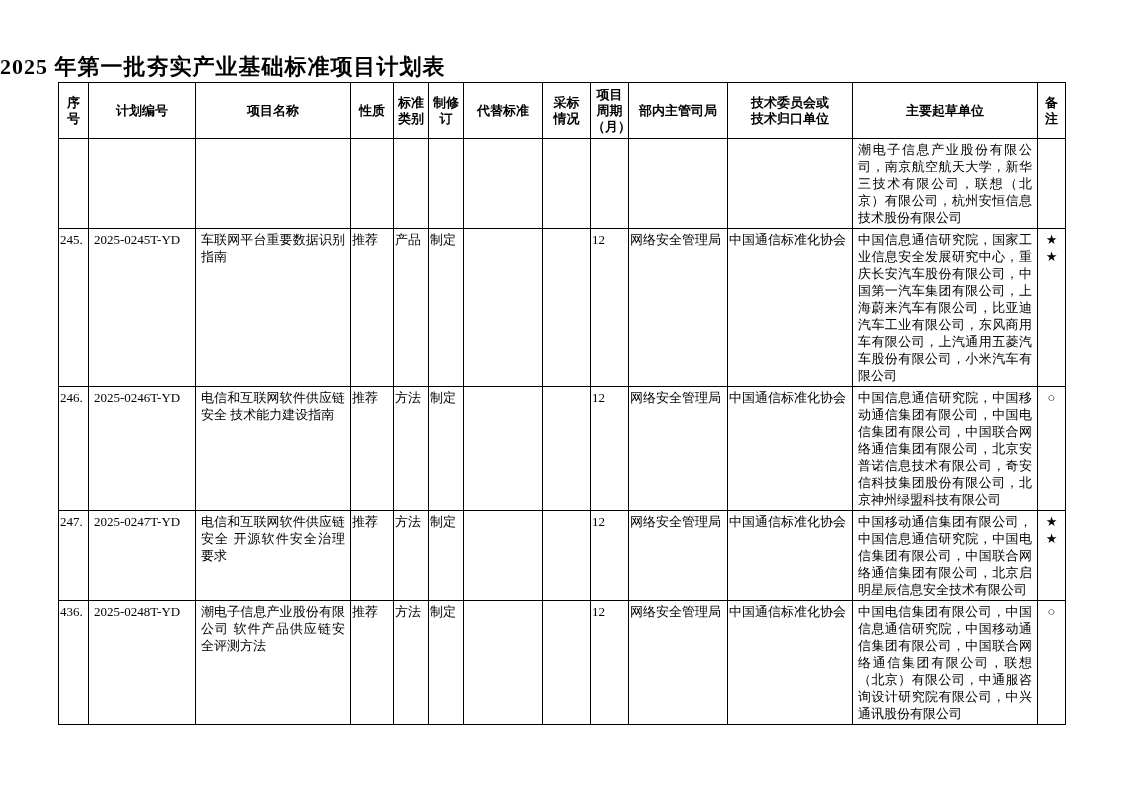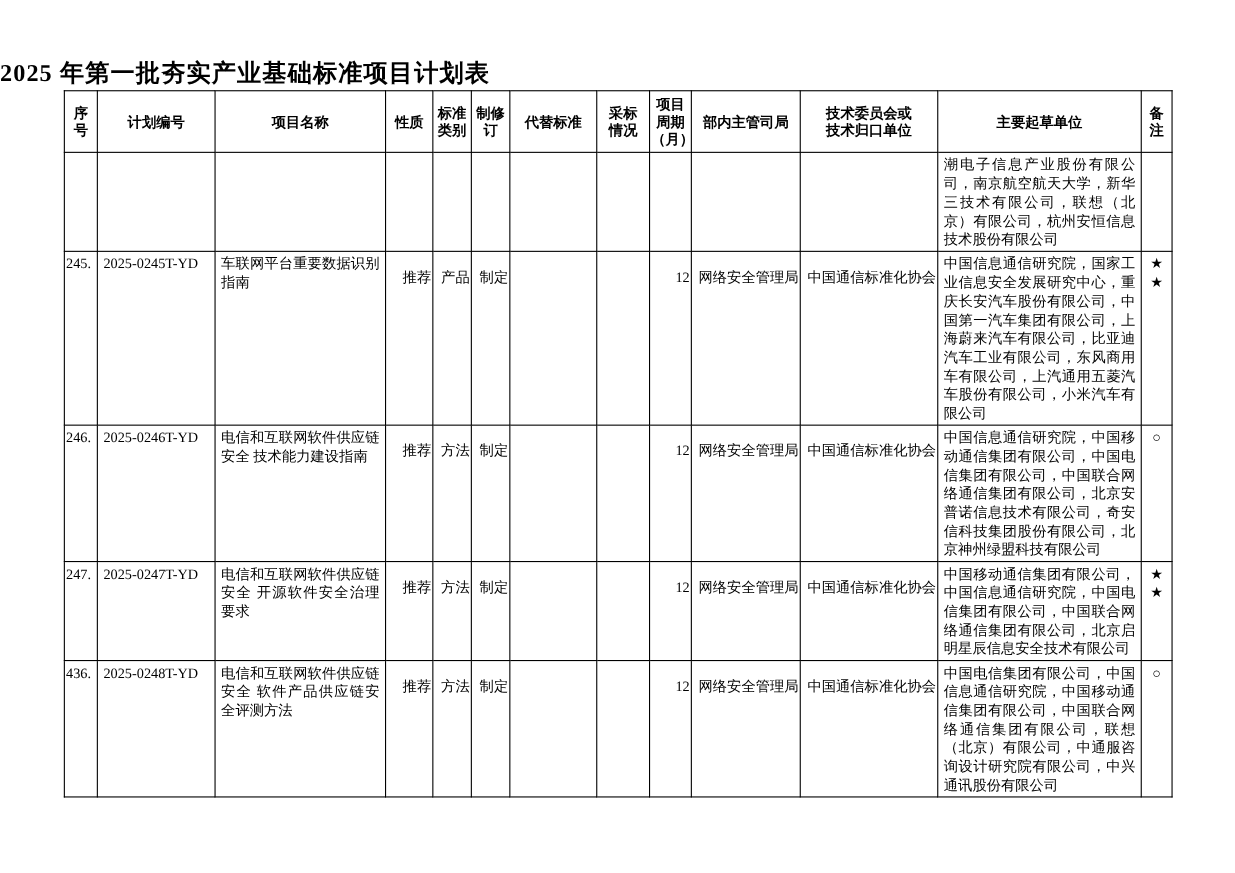--- a/index.html
+++ b/index.html
@@ -39,21 +39,21 @@
     white-space: pre-line;
     line-height: 16px;
     padding: 2px 1px;
   }
   td {
     font-size: 13px;
     line-height: 17px;
     vertical-align: top;
     padding: 2px 5px;
   }
-  td.cell-c   { text-align: right; padding: 14px 1px; }
+  td.cell-c   { text-align: left; padding: 2px 1px; }
   td.cell-j   { text-align: justify; text-justify: inter-character; }
   td.cell-num { text-align: left; padding: 2px 1px; }
   td.cell-remark { text-align: center; padding: 2px 0; white-space: pre-line; }
   tr.h56  { height: 56px; }
   tr.h84  { height: 84px; }
   tr.h137 { height: 137px; }
   tr.h121 { height: 121px; }
   tr.h88  { height: 88px; }
   tr.h122 { height: 122px; }
   .page-number {
@@ -171,21 +171,21 @@
         <td class="cell-c">12</td>
         <td class="cell-c">网络安全管理局</td>
         <td class="cell-c">中国通信标准化协会</td>
         <td class="cell-j">中国移动通信集团有限公司，中国信息通信研究院，中国电信集团有限公司，中国联合网络通信集团有限公司，北京启明星辰信息安全技术有限公司</td>
         <td class="cell-remark">★
 ★</td>
       </tr>
       <tr class="h122">
         <td class="cell-num">436.</td>
         <td>2025-0248T-YD</td>
-        <td class="cell-j">电信和互联网软件供应链安全 软件产品供应链安全评测方法</td>
+        <td class="cell-j">潮电子信息产业股份有限公司 软件产品供应链安全评测方法</td>
         <td class="cell-c">推荐</td>
         <td class="cell-c">方法</td>
         <td class="cell-c">制定</td>
         <td></td>
         <td class="cell-c"></td>
         <td class="cell-c">12</td>
         <td class="cell-c">网络安全管理局</td>
         <td class="cell-c">中国通信标准化协会</td>
         <td class="cell-j">中国电信集团有限公司，中国信息通信研究院，中国移动通信集团有限公司，中国联合网络通信集团有限公司，联想（北京）有限公司，中通服咨询设计研究院有限公司，中兴通讯股份有限公司</td>
         <td class="cell-remark">○</td>

